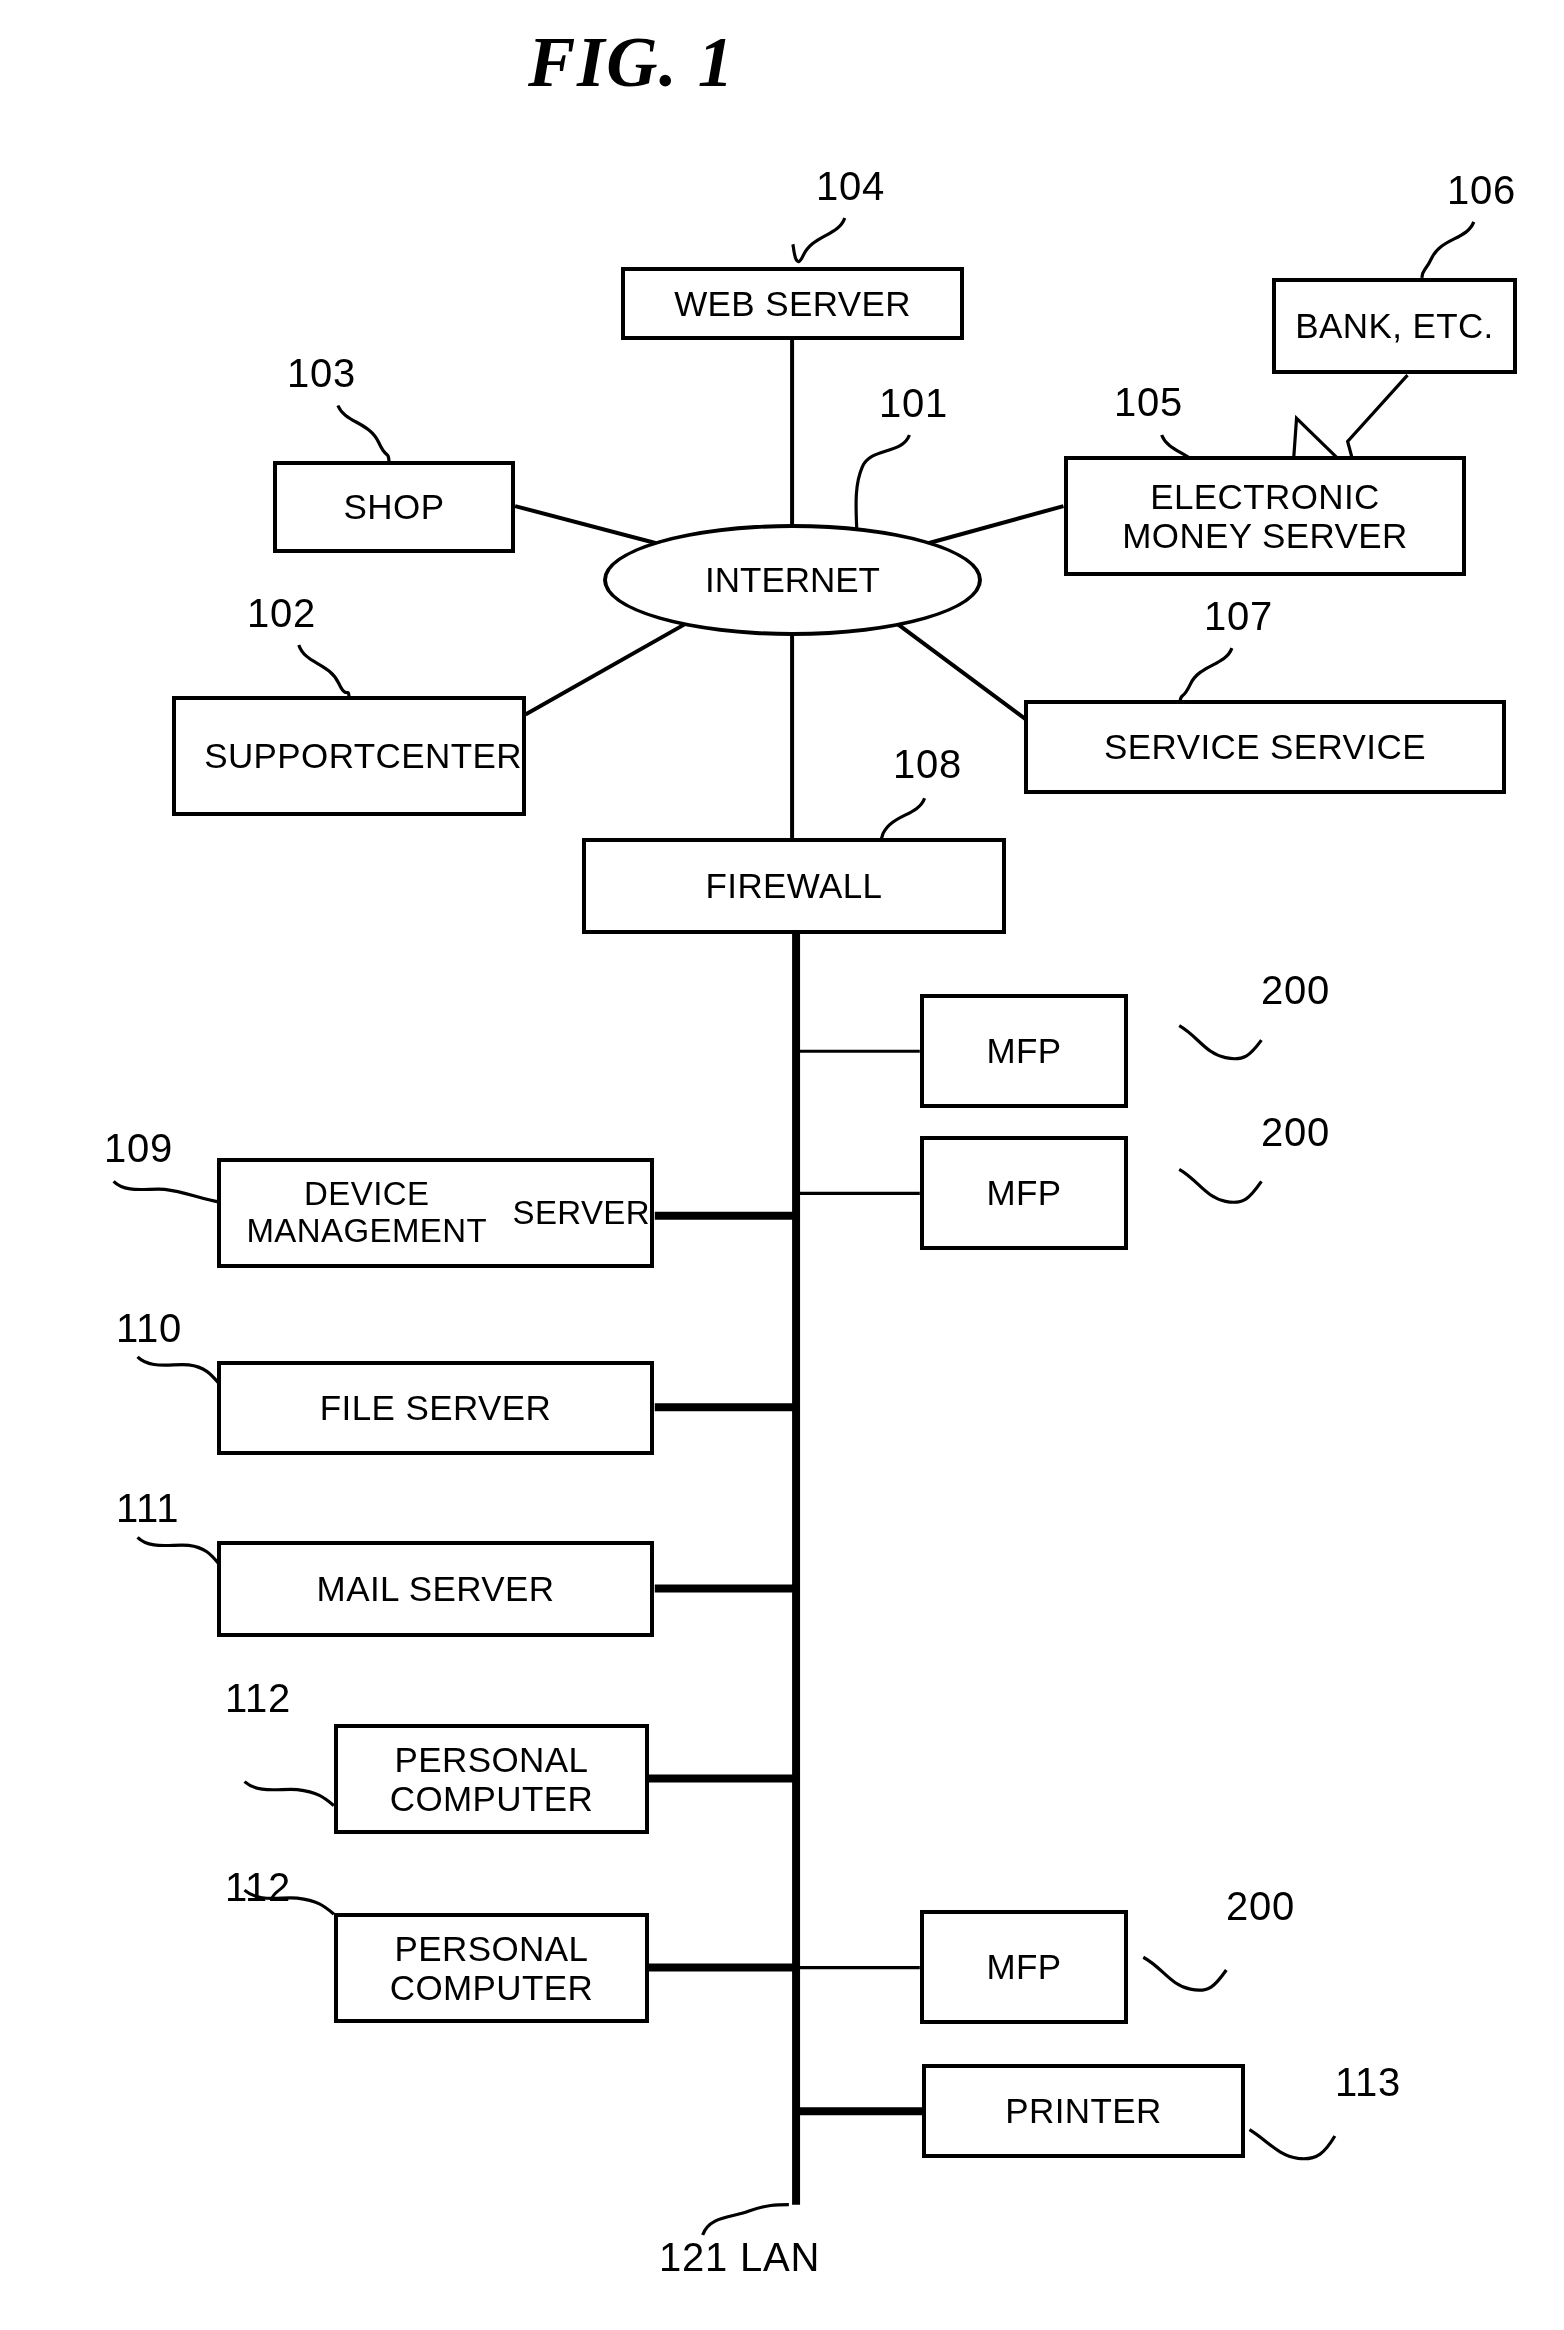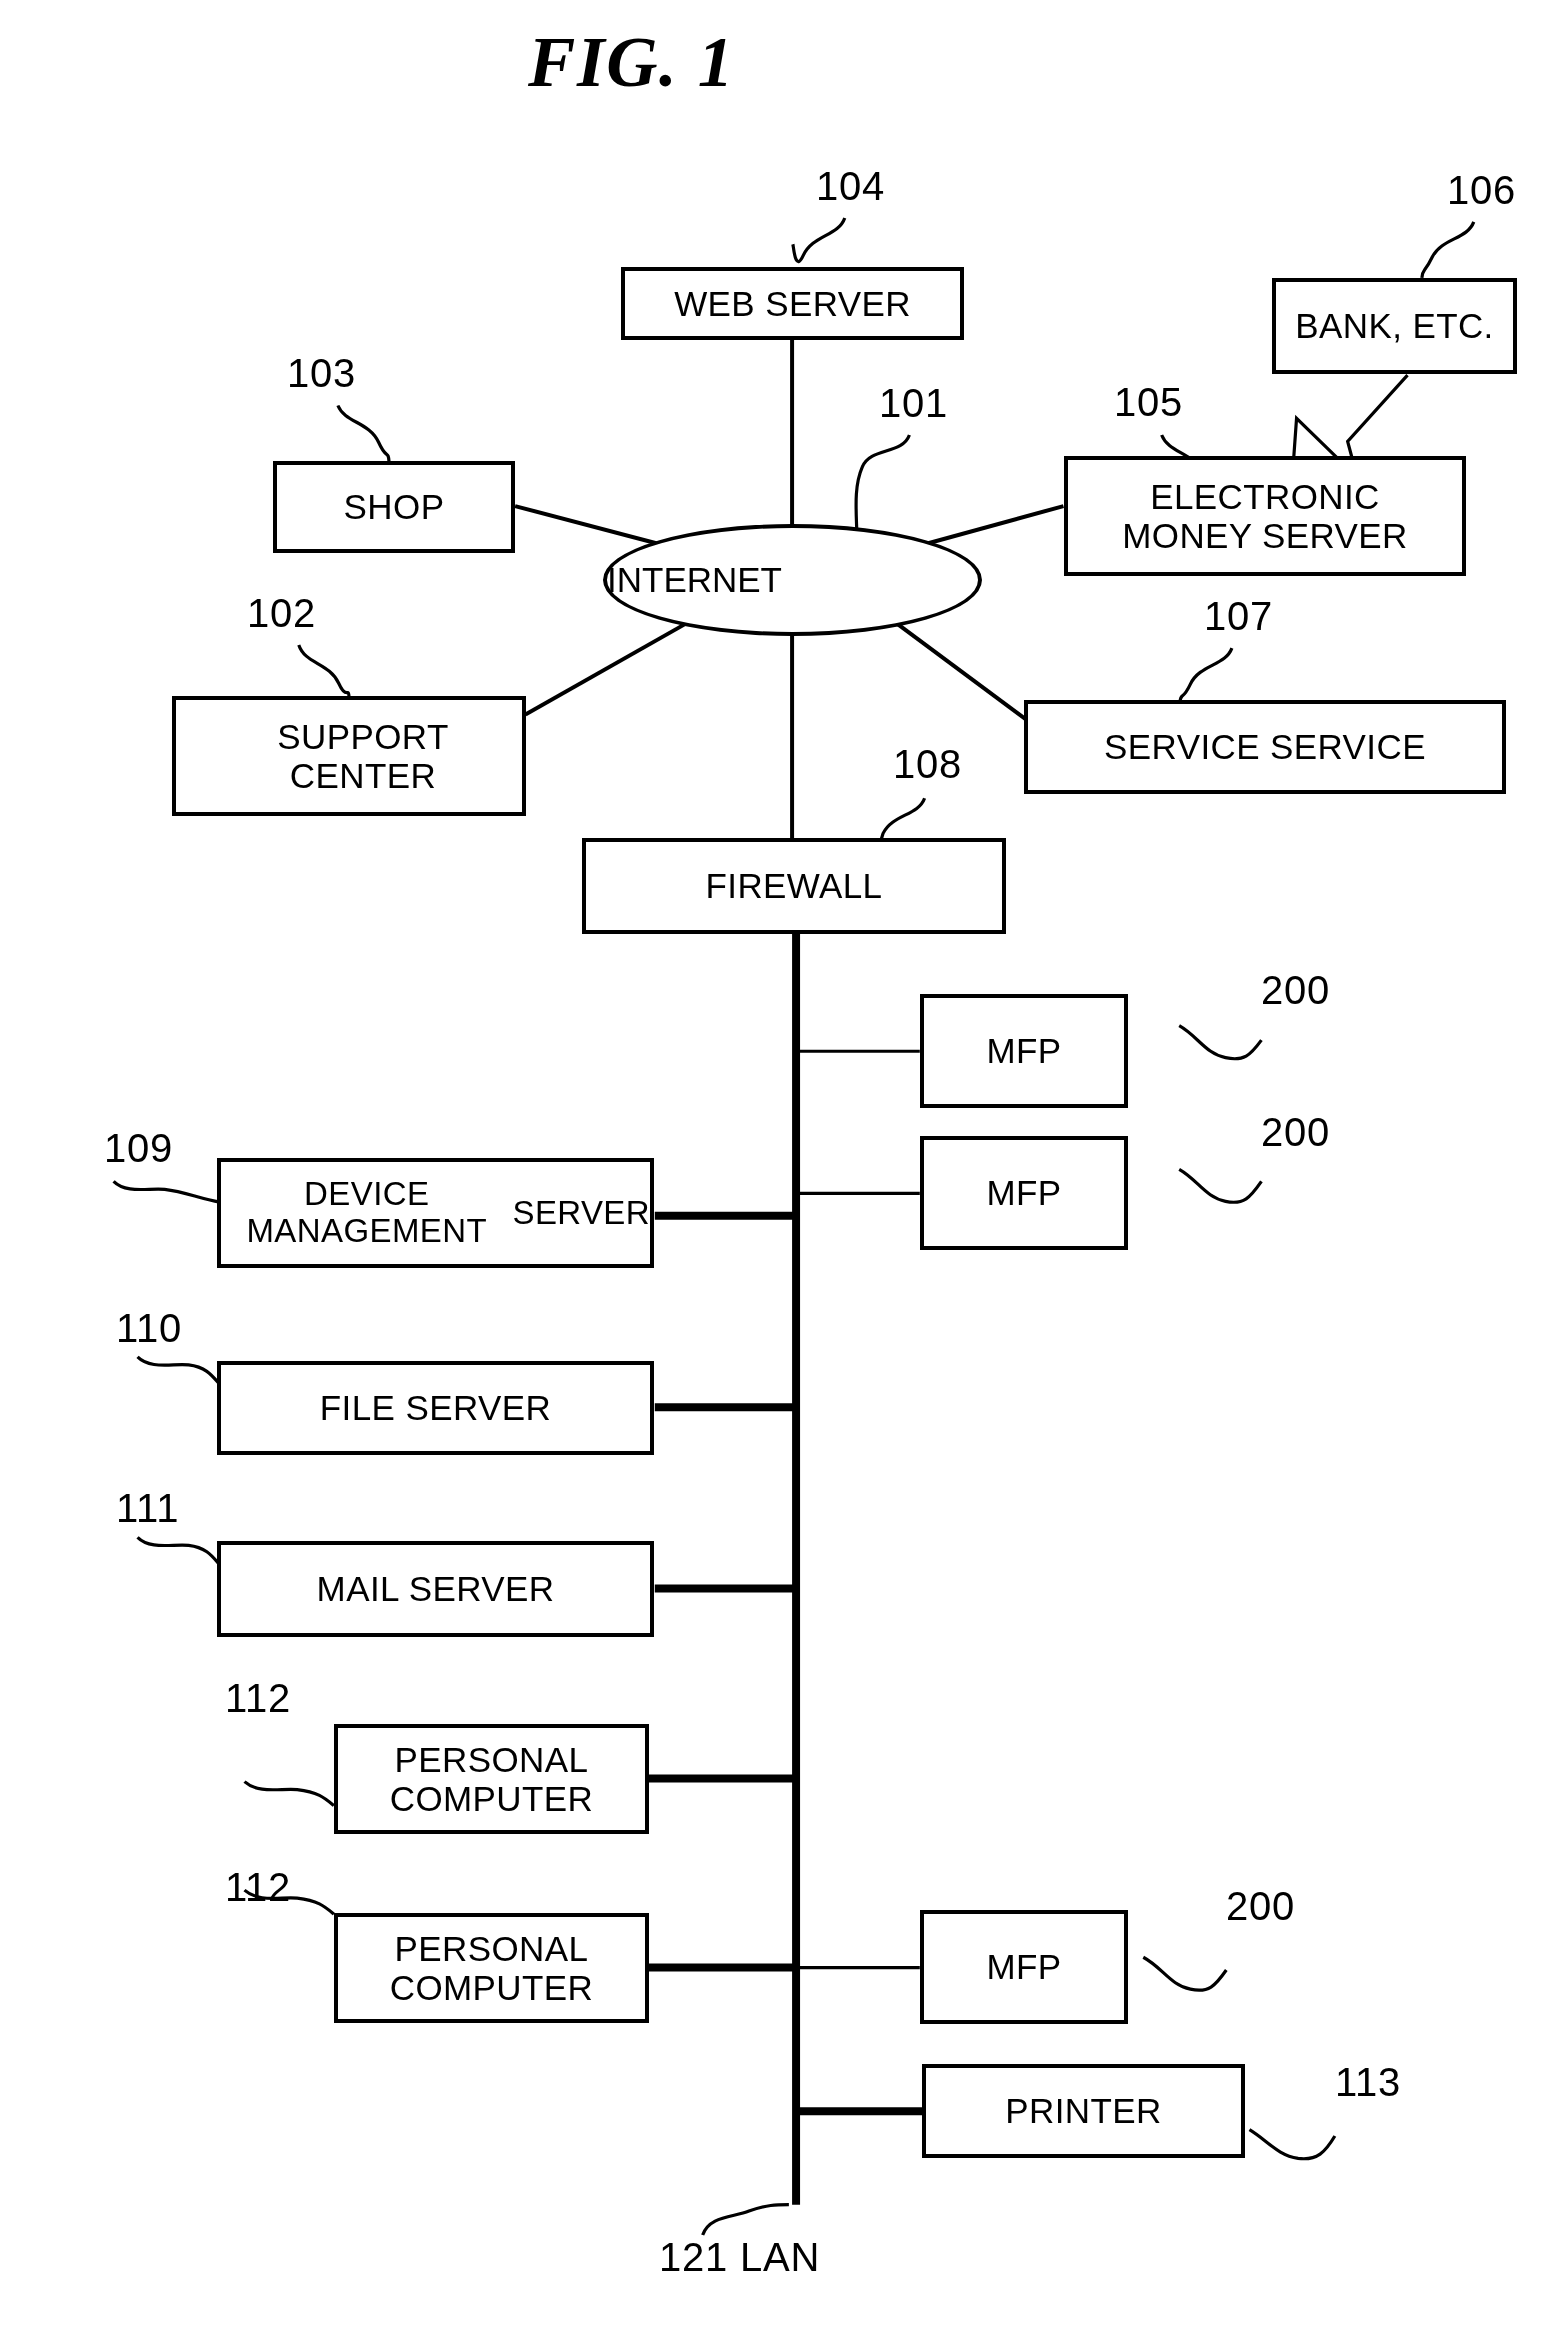--- a/index.html
+++ b/index.html
@@ -53,21 +53,21 @@
   }
   .node.two-line { line-height: 1.12; }
   .ellipse-node {
     position: absolute;
     box-sizing: border-box;
     border: 4px solid #000;
     border-radius: 50%;
     background: #ffffff;
     display: flex;
     align-items: center;
-    justify-content: flex-start;
+    justify-content: center;
     font-size: 35px;
     z-index: 5;
   }
   .reflabel {
     position: absolute;
     font-size: 40px;
     letter-spacing: 0.8px;
     z-index: 6;
     white-space: nowrap;
   }
@@ -159,21 +159,21 @@
 
   <div class="ellipse-node" style="left:603px; top:524px; width:379px; height:112px;">
     <span>INTERNET</span>
   </div>
 
   <div class="node two-line" style="left:1064px; top:456px; width:402px; height:120px; flex-direction:column;">
     <span>ELECTRONIC</span>
     <span>MONEY SERVER</span>
   </div>
 
-  <div class="node two-line" style="left:172px; top:696px; width:354px; height:120px; flex-direction:column;padding-left:28px;">
+  <div class="node two-line" style="left:172px; top:696px; width:354px; height:120px; flex-direction:row;padding-left:28px;">
     <span>SUPPORT</span>
     <span>CENTER</span>
   </div>
 
   <div class="node" style="left:1024px; top:700px; width:482px; height:94px;">
     <span>SERVICE SERVICE</span>
   </div>
 
   <div class="node" style="left:582px; top:838px; width:424px; height:96px;">
     <span>FIREWALL</span>

